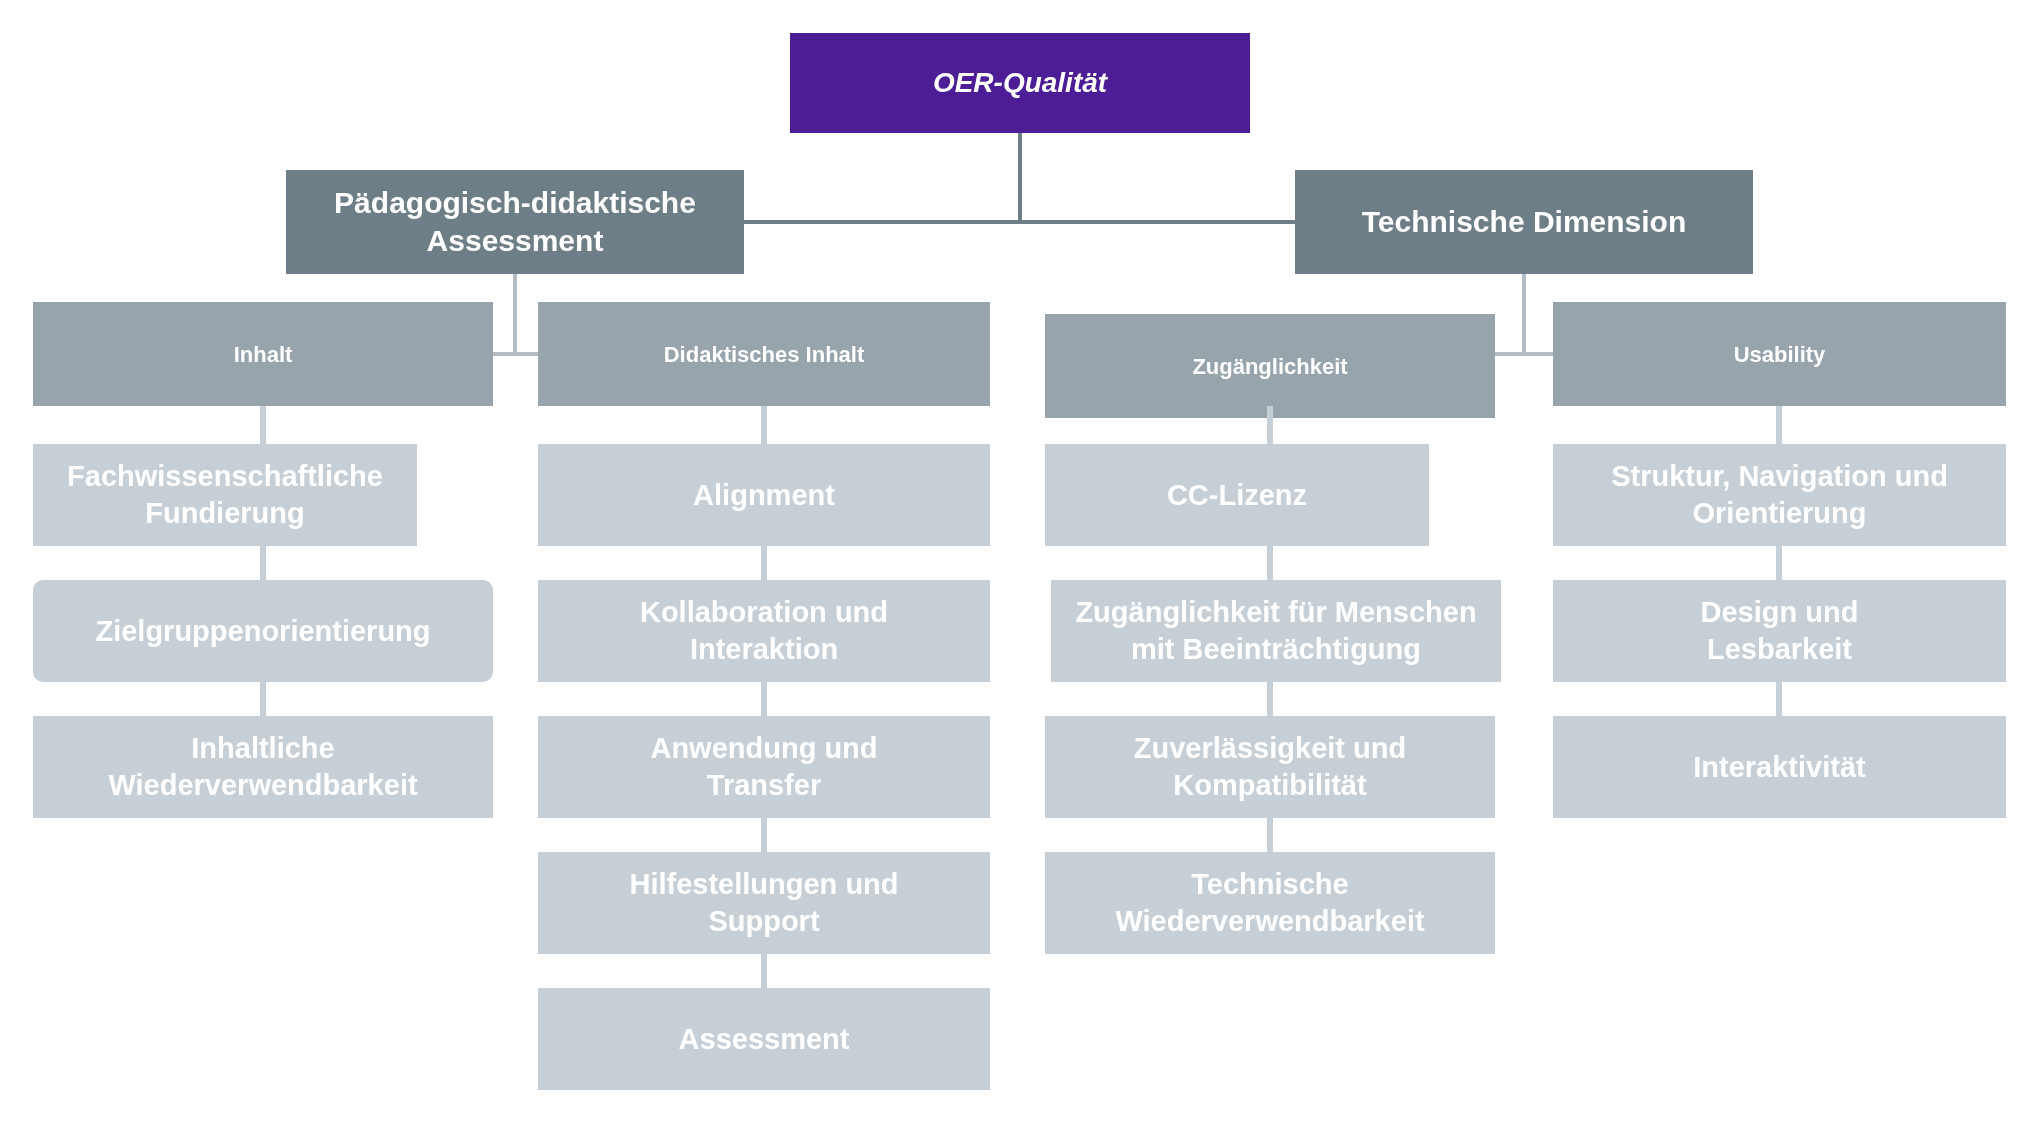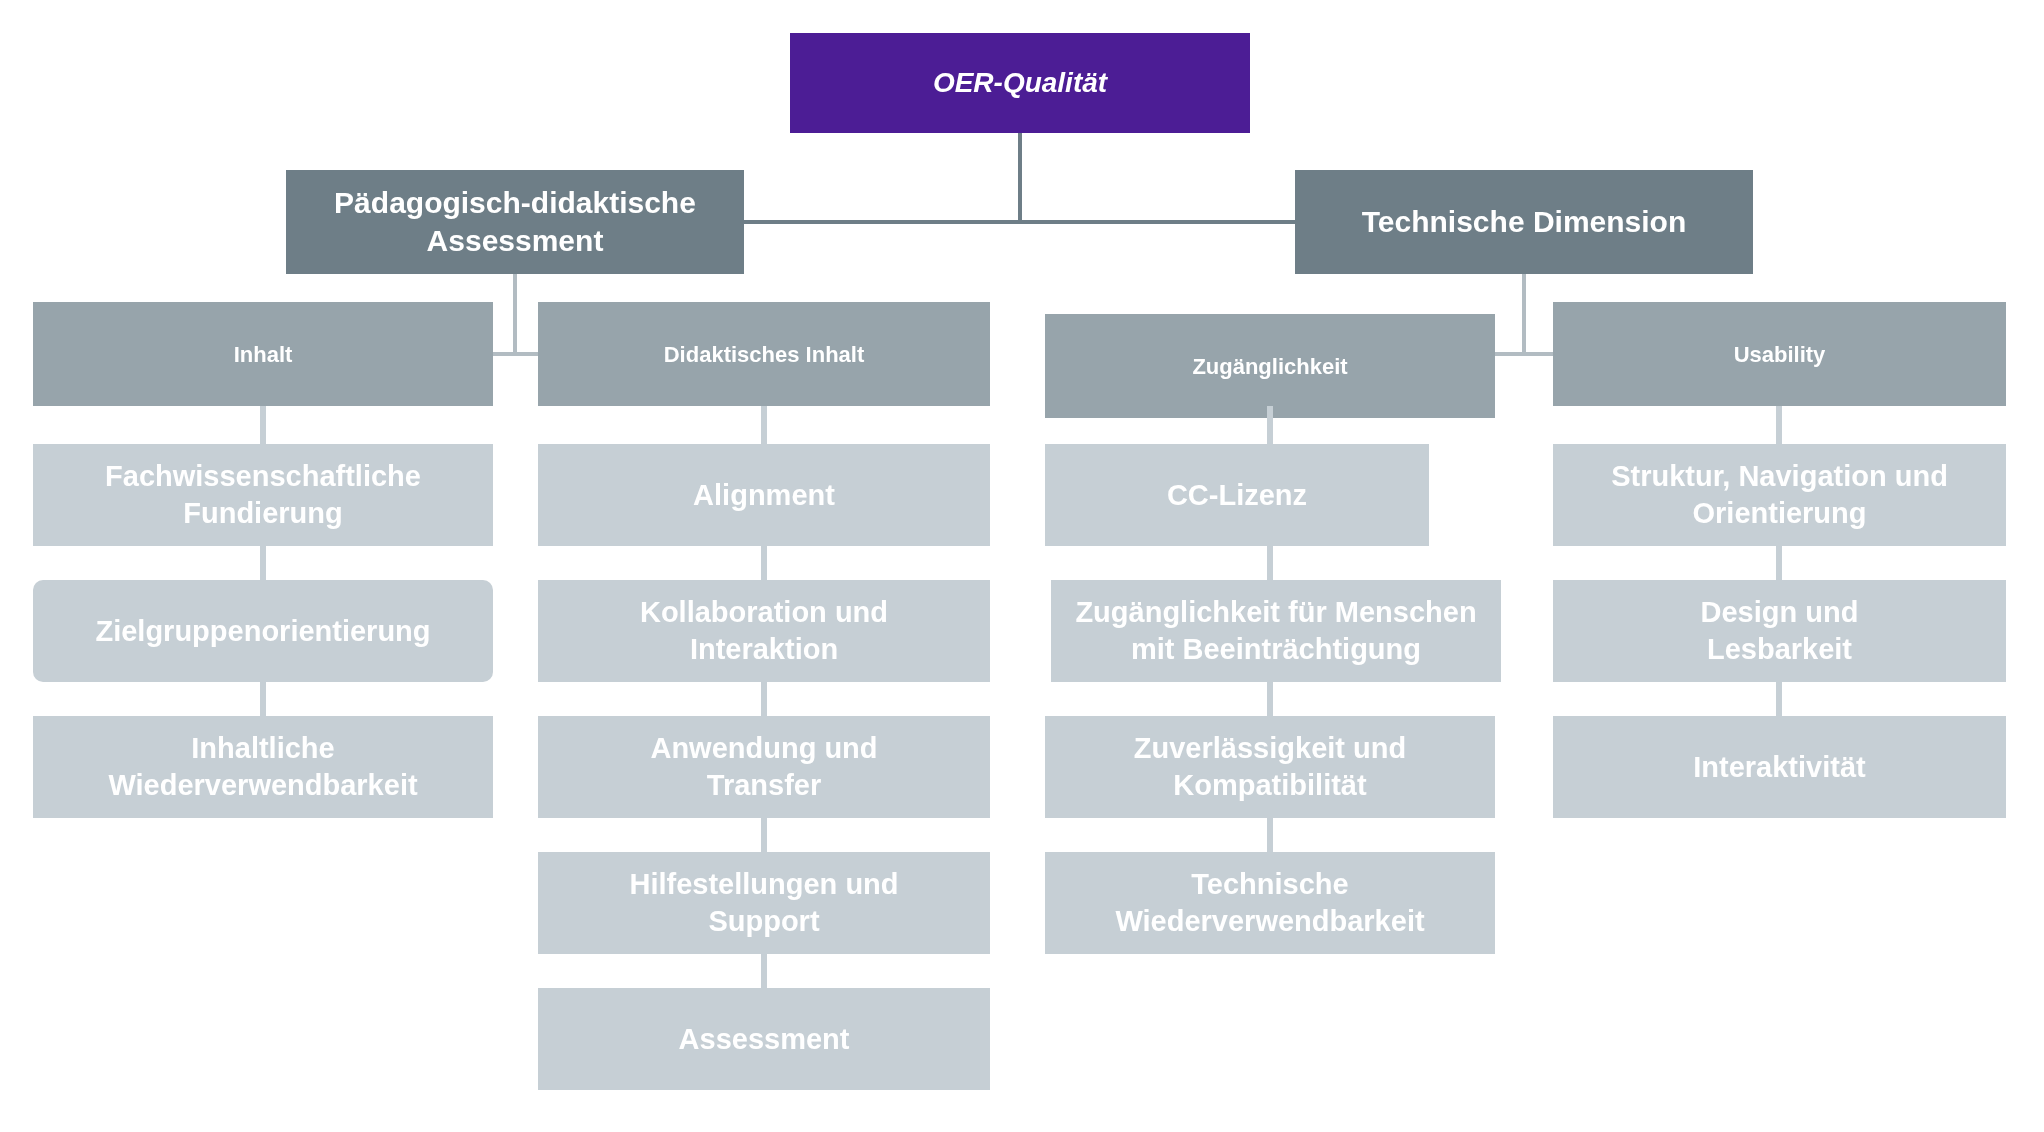--- a/index.html
+++ b/index.html
@@ -53,21 +53,21 @@
 
   <div class="node lvl3" style="left:33px; top:302px; width:460px; height:104px;">Inhalt</div>
   <div class="node lvl3" style="left:538px; top:302px; width:452px; height:104px;">Didaktisches Inhalt</div>
   <div class="node lvl3" style="left:1045px; top:302px; width:450px; height:104px;margin-top:12px;">Zugänglichkeit</div>
   <div class="node lvl3" style="left:1553px; top:302px; width:453px; height:104px;">Usability</div>
 
   <div class="line line-light" style="left:260px; top:406px; width:6px; height:38px;"></div>
   <div class="line line-light" style="left:260px; top:546px; width:6px; height:34px;"></div>
   <div class="line line-light" style="left:260px; top:682px; width:6px; height:34px;"></div>
 
-  <div class="node lvl4" style="left:33px; top:444px; width:460px; height:102px;">Fachwissenschaftliche
+  <div class="node lvl4" style="left:33px; top:444px; width:384px; height:102px;">Fachwissenschaftliche
 Fundierung</div>
   <div class="node lvl4" style="left:33px; top:580px; width:460px; height:102px;border-radius:10px;">Zielgruppenorientierung</div>
   <div class="node lvl4" style="left:33px; top:716px; width:460px; height:102px;">Inhaltliche
 Wiederverwendbarkeit</div>
 
   <div class="line line-light" style="left:761px; top:406px; width:6px; height:38px;"></div>
   <div class="line line-light" style="left:761px; top:546px; width:6px; height:34px;"></div>
   <div class="line line-light" style="left:761px; top:682px; width:6px; height:34px;"></div>
   <div class="line line-light" style="left:761px; top:818px; width:6px; height:34px;"></div>
   <div class="line line-light" style="left:761px; top:954px; width:6px; height:34px;"></div>

